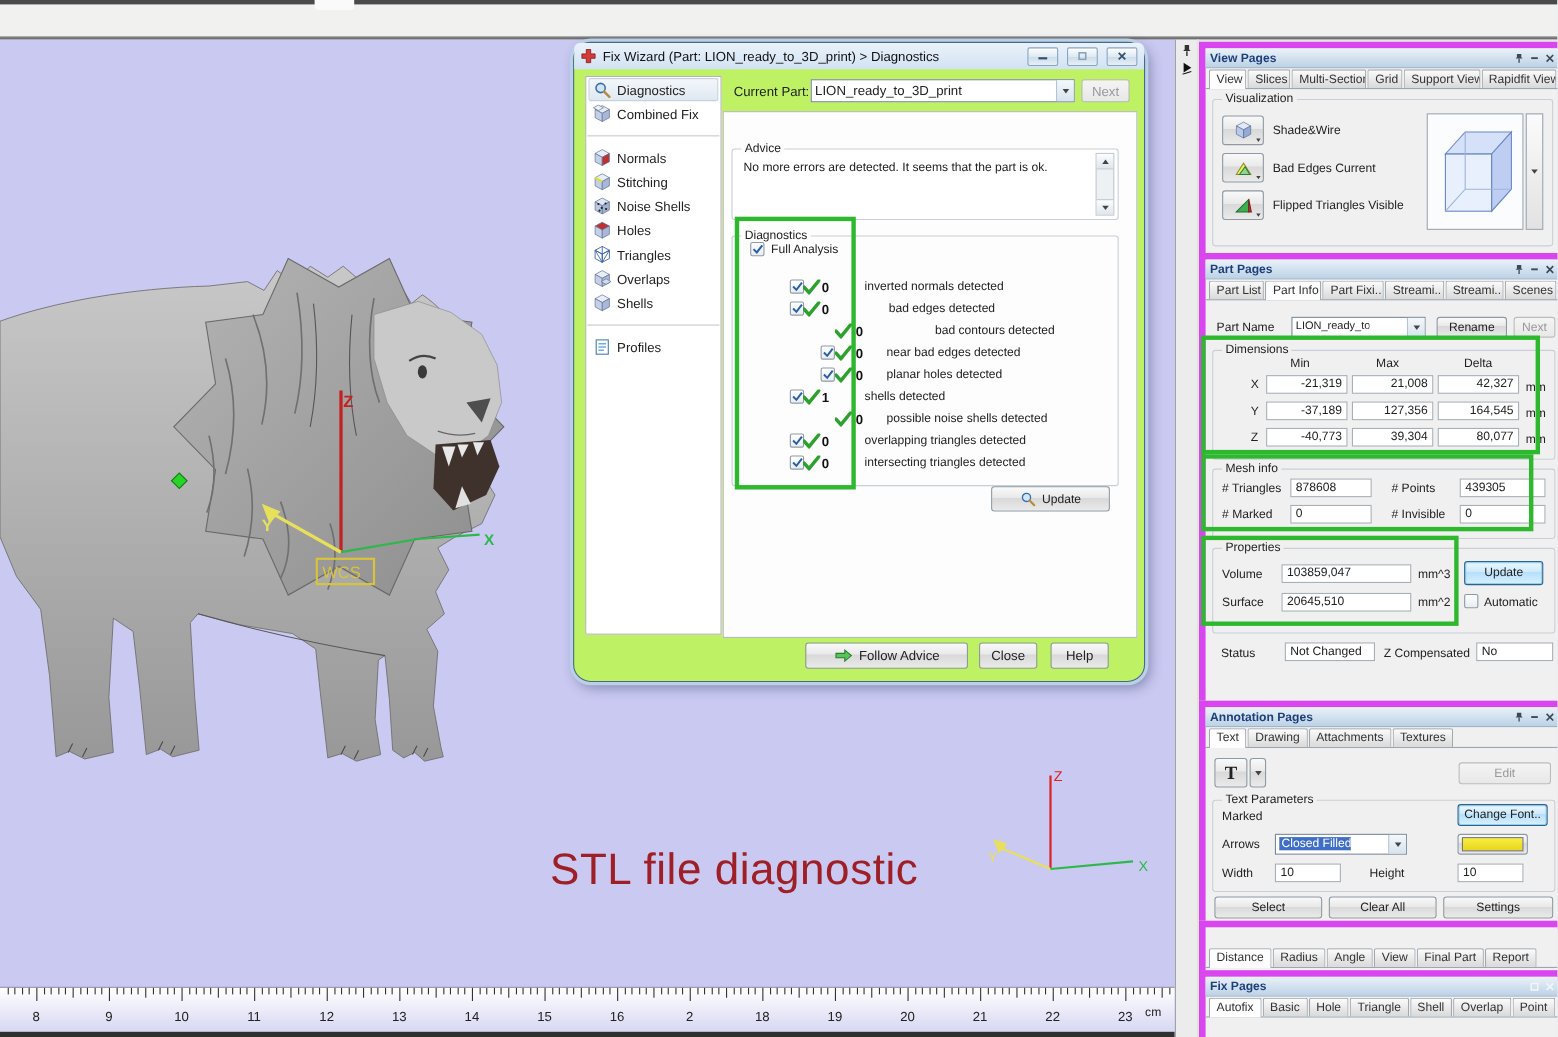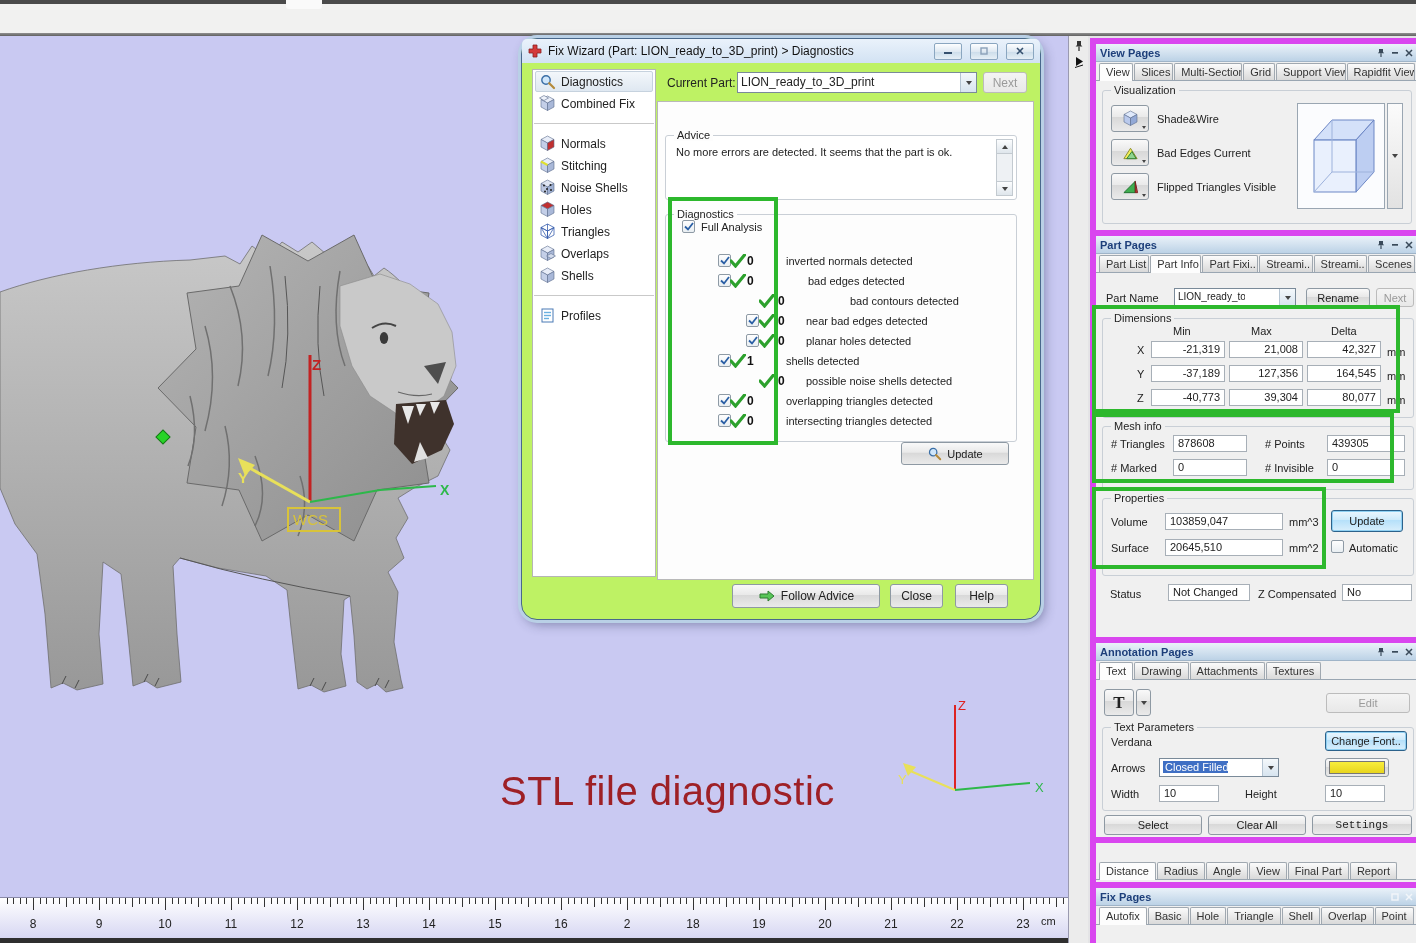--- a/index.html
+++ b/index.html
@@ -593,41 +593,41 @@
         </div>
 
       <div class="btn" style="position:absolute;left:8px;top:46px;width:30px;height:27px;font-family:'Liberation Serif',serif;font-size:17px;font-weight:bold;">T</div>
       <div class="btn" style="position:absolute;left:40px;top:46px;width:15px;height:27px;">
           <span class="tri-dn"></span>
         </div>
       <div class="btn disabled" style="position:absolute;left:230px;top:50px;width:84px;height:20px;">Edit</div>
 
       <div class="gb" style="left:6px;top:84px;width:310px;height:82px;">
         <span class="gb-title">Text Parameters</span>
-        <span class="lbl" style="position:absolute;left:8px;top:8px;">Verdana</span>
+        <span class="lbl" style="position:absolute;left:8px;top:8px;">Marked</span>
         <div class="btn focus" style="position:absolute;left:222px;top:3px;width:82px;height:20px;">Change Font..</div>
         <span class="lbl" style="position:absolute;left:8px;top:34px;">Arrows</span>
         <div class="combo" style="position:absolute;left:56px;top:30px;width:120px;height:19px;">
           <span class="val"><span style="background:#3f6fc4;color:#fff;padding:0 2px;">Closed Filled</span></span>
           <span class="arr">
               <span class="tri-dn"></span>
             </span>
         </div>
         <div class="btn" style="position:absolute;left:222px;top:30px;width:64px;height:19px;padding:0;">
           <span id="swatch" style="display: block; width: 54px; height: 11px; border: 1px solid rgb(119, 119, 119); background: linear-gradient(rgb(248, 238, 60), rgb(232, 213, 30));"></span>
         </div>
         <span class="lbl" style="position:absolute;left:8px;top:60px;">Width</span>
         <div class="field" style="position:absolute;left:56px;top:57px;width:60px;height:17px;">10</div>
         <span class="lbl" style="position:absolute;left:142px;top:60px;">Height</span>
         <div class="field" style="position:absolute;left:222px;top:57px;width:60px;height:17px;">10</div>
       </div>
 
       <div class="btn" style="position:absolute;left:8px;top:172px;width:98px;height:20px;">Select</div>
       <div class="btn" style="position:absolute;left:112px;top:172px;width:98px;height:20px;">Clear All</div>
-      <div class="btn" style="position:absolute;left:216px;top:172px;width:100px;height:20px;font-family:Liberation Mono, monospace;">Settings</div>
+      <div class="btn" style="position:absolute;left:216px;top:172px;width:100px;height:20px;">Settings</div>
     </div>
 
     <div class="panel" style="top:801px;height:43px;">
       <div class="tabstrip" style="top:17px;">
           <span class="tab active">Distance</span>
           <span class="tab">Radius</span>
           <span class="tab">Angle</span>
           <span class="tab">View</span>
           <span class="tab">Final Part</span>
           <span class="tab">Report</span>

